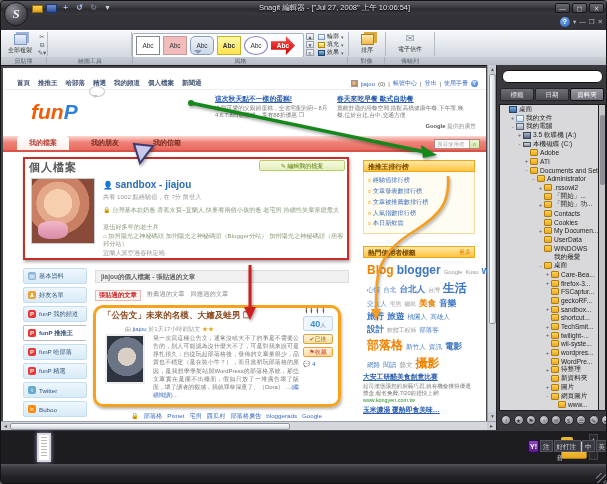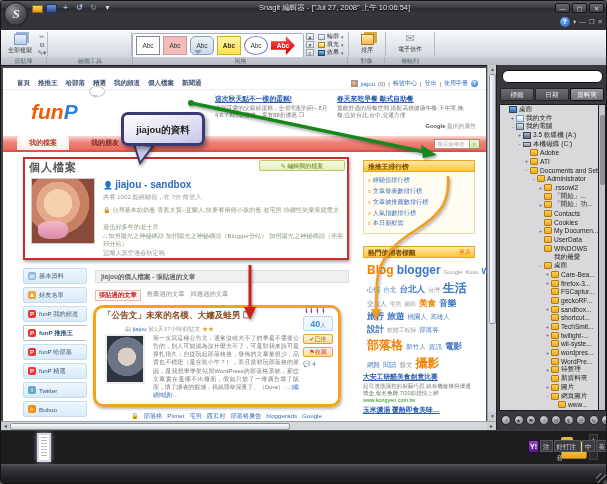--- a/index.html
+++ b/index.html
@@ -425,21 +425,21 @@
             <span class="mag">⌕</span>
           </div>
         </div>
 
         <div class="pf-head">個人檔案</div>
         <div class="pf-edit">
           <span class="pe-ic">✎ </span><span>編輯我的檔案</span>
         </div>
         <div class="pf-avatar"></div>
         <div class="pf-name">
-          <span class="u-ic">👤 </span><span>jiajou - sandbox</span>
+          <span class="u-ic">👤 </span><span>sandbox - jiajou</span>
         </div>
         <div class="pf-meta">共有 1002 點經驗值，在 7分 前登入</div>
         <div class="pf-line" style="top:138px">
           <span class="li-ic">🔒 </span><span>台灣基本款奶爸 香蕉支寶~宜蘭人,快要有兩個小孩的爸 老宅男 持續性失業家庭煮夫</span>
         </div>
         <div class="pf-line" style="top:155px">退伍好多年的老士兵</div>
         <div class="pf-line" style="top:164px">
           <span class="hm-ic">⌂ </span><span>加州陽光之神秘碼頭 加州陽光之神秘碼頭（Blogger分站） 加州陽光之神秘碼頭（痞客邦分站）</span>
         </div>
         <div class="pf-line" style="top:181px;color:#999">宜蘭人莫空過春秋定曉·</div>
@@ -548,21 +548,20 @@
         <div class="sidead" style="top:304px">
           <div class="ad-title">大安工研醋美食創意比賽</div>
           <div class="ad-body">起司漢堡讓您的廚藝巧思,就有機會獲得優選獎金,報名免費,7/20前趕快上網</div>
           <div class="url">www.kongyen.com.tw</div>
           <div class="ad-title" style="margin-top:2px">玉米濃湯 覆熱即食美味…</div>
         </div>
       </div>
 
       <div class="anno-redrect"></div>
       <div class="anno-orangerect"></div>
-      <div class="anno-callout">jiajou的資料</div>
       <svg class="anno-svg" viewBox="0 0 486 356">
         <polygon points="133,78 152,80 139,97" fill="#c9c9ea" stroke="#3c3a74" stroke-width="2"></polygon>
         <line x1="190" y1="37" x2="424" y2="86" stroke="#15881c" stroke-width="3.5" stroke-linecap="round"></line>
         <circle cx="190" cy="37" r="3" fill="#15881c"></circle>
         <polygon points="436,89 420,79 422,92" fill="#15881c"></polygon>
         <line x1="249" y1="199" x2="249" y2="244" stroke="#cc1f1f" stroke-width="3"></line>
         <polygon points="249,254 243,241 255,241" fill="#cc1f1f"></polygon>
         <path d="M447,110 C449,136 440,148 415,164 C395,176 378,191 376,216 C375,231 375,241 375,246" fill="none" stroke="#f59d20" stroke-width="2.6"></path>
         <polygon points="375,254 370,243 380,243" fill="#f59d20"></polygon>
       </svg>

